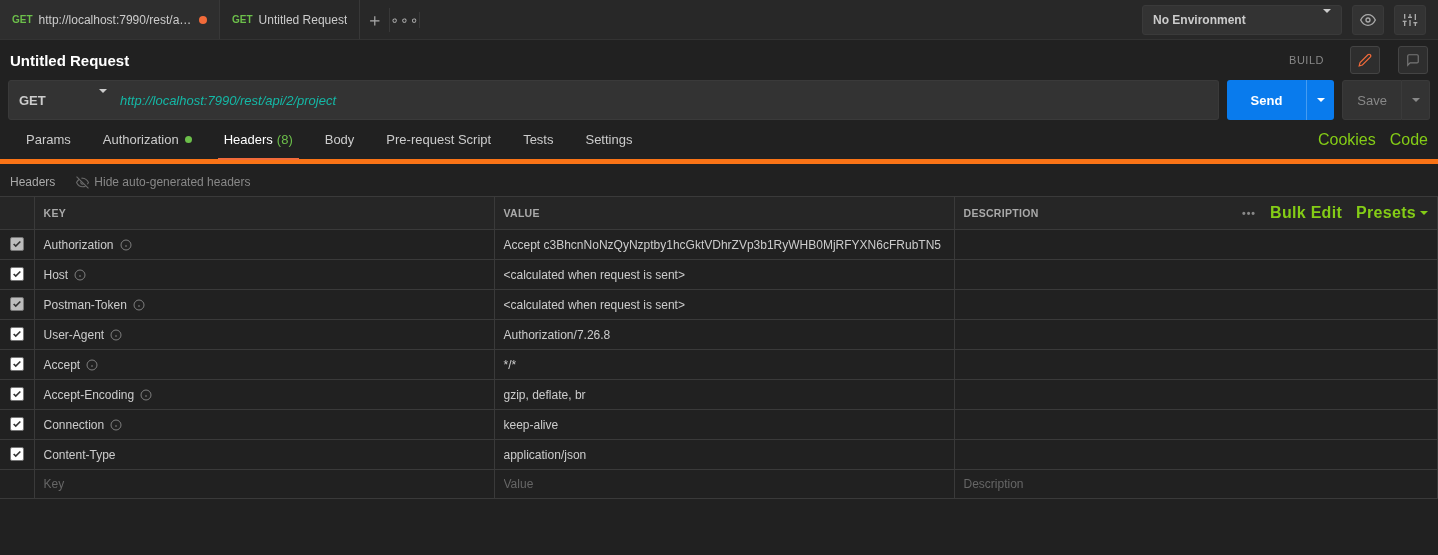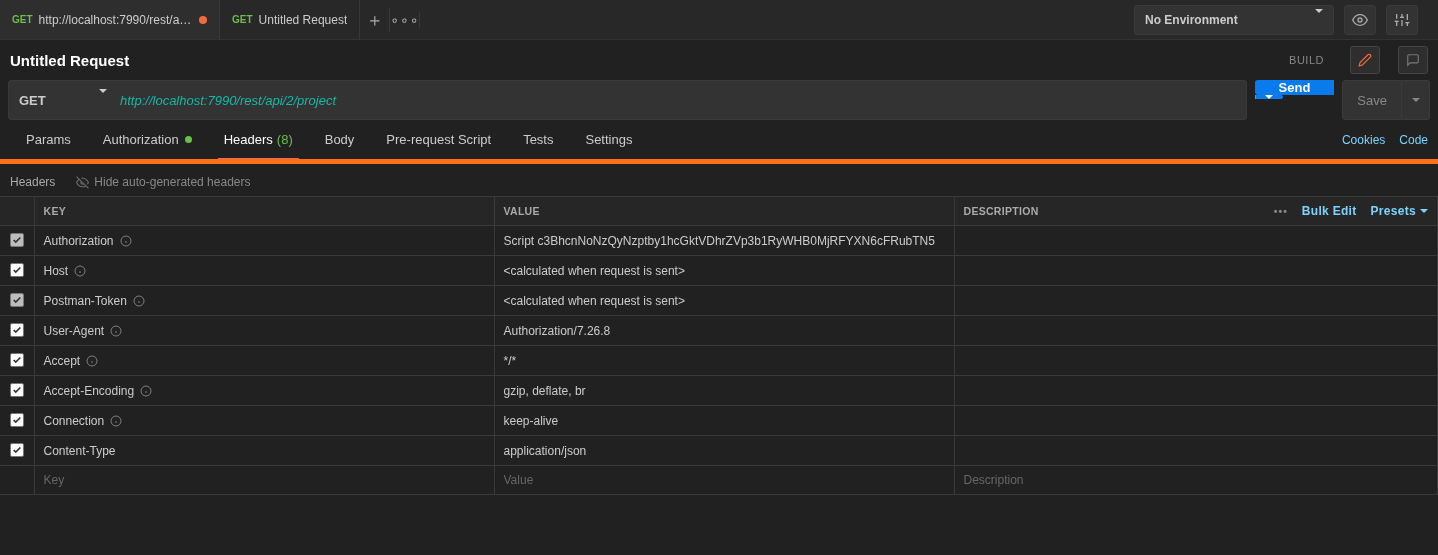--- a/index.html
+++ b/index.html
@@ -38,21 +38,21 @@
 .tab.active { background: #2e2e2e; }
 .tab .method { color: #6cbf4a; font-weight: 600; margin-right: 6px; font-size: 10px; }
 .tab .dot { width: 8px; height: 8px; border-radius: 50%; background: #f26b3a; margin-left: 6px; flex: 0 0 auto; }
 .tab .title { white-space: nowrap; overflow: hidden; text-overflow: ellipsis; }
 .tab-plus, .tab-more {
   width: 30px; display: flex; align-items: center; justify-content: center;
   color: #aaa; cursor: pointer; font-size: 18px; border-right: 1px solid #383838;
 }
 .tab-more { font-size: 14px; letter-spacing: 1px;}
 
-.topbar-right { margin-left: auto; display: flex; align-items: center; height: 100%; gap: 10px; padding-right: 20px; text-align: center; }
+.topbar-right { margin-left: auto; display: flex; align-items: center; height: 100%; gap: 10px; padding-right: 12px; text-align: center; }
 .env-sel {
   background: #333; color: #ccc; height: 30px;
   padding: 0 30px 0 10px; display: flex; align-items: center;
   border-radius: 3px; font-weight: 600; font-size: 12px;
   position: relative; min-width: 200px;
   border: 1px solid #3a3a3a;
 }
 .env-sel .caret { position: absolute; right: 10px; }
 .top-iconbtn {
   width: 32px; height: 30px; background: #333; border: 1px solid #3a3a3a;
@@ -92,21 +92,21 @@
 .method-url-group { display: flex; flex: 1; }
 .send-btn {
   background: #097bed; color: #fff; font-weight: 700; font-size: 13px;
   padding: 0 24px; border: none; border-radius: 3px 0 0 3px; cursor: pointer;
   display: flex; align-items: center;
 }
 .send-dd { background: #097bed; border: none; border-radius: 0 3px 3px 0;
   width: 28px; display: flex; align-items: center; justify-content: center; color: #fff;
   border-left: 1px solid rgba(255,255,255,0.25);
 }
-.send-group { display: flex; flex-direction: column; }
+.send-group { display: flex; }
 .save-btn {
   background: #333; border: 1px solid #3a3a3a; color: #888; font-size: 13px;
   padding: 0 14px; border-radius: 3px 0 0 3px; display:flex; align-items:center;
 }
 .save-dd { background: #333; border: 1px solid #3a3a3a; border-left: none;
   width: 28px; display:flex; align-items:center; justify-content:center; color:#888;
   border-radius: 0 3px 3px 0;
 }
 .save-group { display: flex; }
 
@@ -120,21 +120,21 @@
   color: #ccc; font-size: 13px; cursor: pointer; position: relative;
 }
 .subtab.active { color: #fff; }
 .subtab.active::after {
   content: ""; position: absolute; left: 10px; right: 10px; bottom: -1px;
   height: 2px; background: #f26b3a;
 }
 .subtab .count { color: #6cbf4a; margin-left: 4px; }
 .subtab .grn-dot { width: 7px; height: 7px; border-radius: 50%; background: #6cbf4a; margin-left: 6px; }
 .subtabs-right { margin-left: auto; display: flex; gap: 14px; }
-.link-orange { color: #7dd3fc; cursor: pointer; font-size: 12px; }
+.link-orange { color: #84cc16; cursor: pointer; font-size: 16px; }
 
 
 .hdr-toolbar {
   display: flex; align-items: center; padding: 8px 10px 4px;
   color: #999; font-size: 12px;
 }
 .hdr-toolbar .lbl { margin-right: 14px; color: #aaa; }
 .hide-auto { display: flex; align-items: center; color: #888; cursor: pointer; border: 1px solid transparent; padding: 2px 6px; border-radius: 2px; }
 .hide-auto svg { margin-right: 5px; opacity: 0.7; }
 
@@ -314,21 +314,21 @@
             <span>Authorization</span>
             <span class="info-ic">
               <svg width="12" height="12" viewBox="0 0 24 24" fill="none" stroke="currentColor" stroke-width="2">
                 <circle cx="12" cy="12" r="10"></circle>
                 <line x1="12" y1="16" x2="12" y2="12"></line>
                 <line x1="12" y1="8" x2="12.01" y2="8"></line>
               </svg>
             </span>
           </span>
         </td>
-        <td class="col-val"><span>Script c3BhcnNoNzQyNzptby1hcGktVDhrZVp3b1RyWHB0MjRFYXN6cFRubTN5</span></td>
+        <td class="col-val"><span>Accept c3BhcnNoNzQyNzptby1hcGktVDhrZVp3b1RyWHB0MjRFYXN6cFRubTN5</span></td>
         <td><span></span></td>
       </tr>
       <tr>
         <td><span class="chk">
             <svg width="10" height="10" viewBox="0 0 24 24" fill="none" stroke="#333" stroke-width="4">
               <polyline points="20 6 9 17 4 12"></polyline>
             </svg>
           </span></td>
         <td class="col-key">
           <span class="key-cell">

